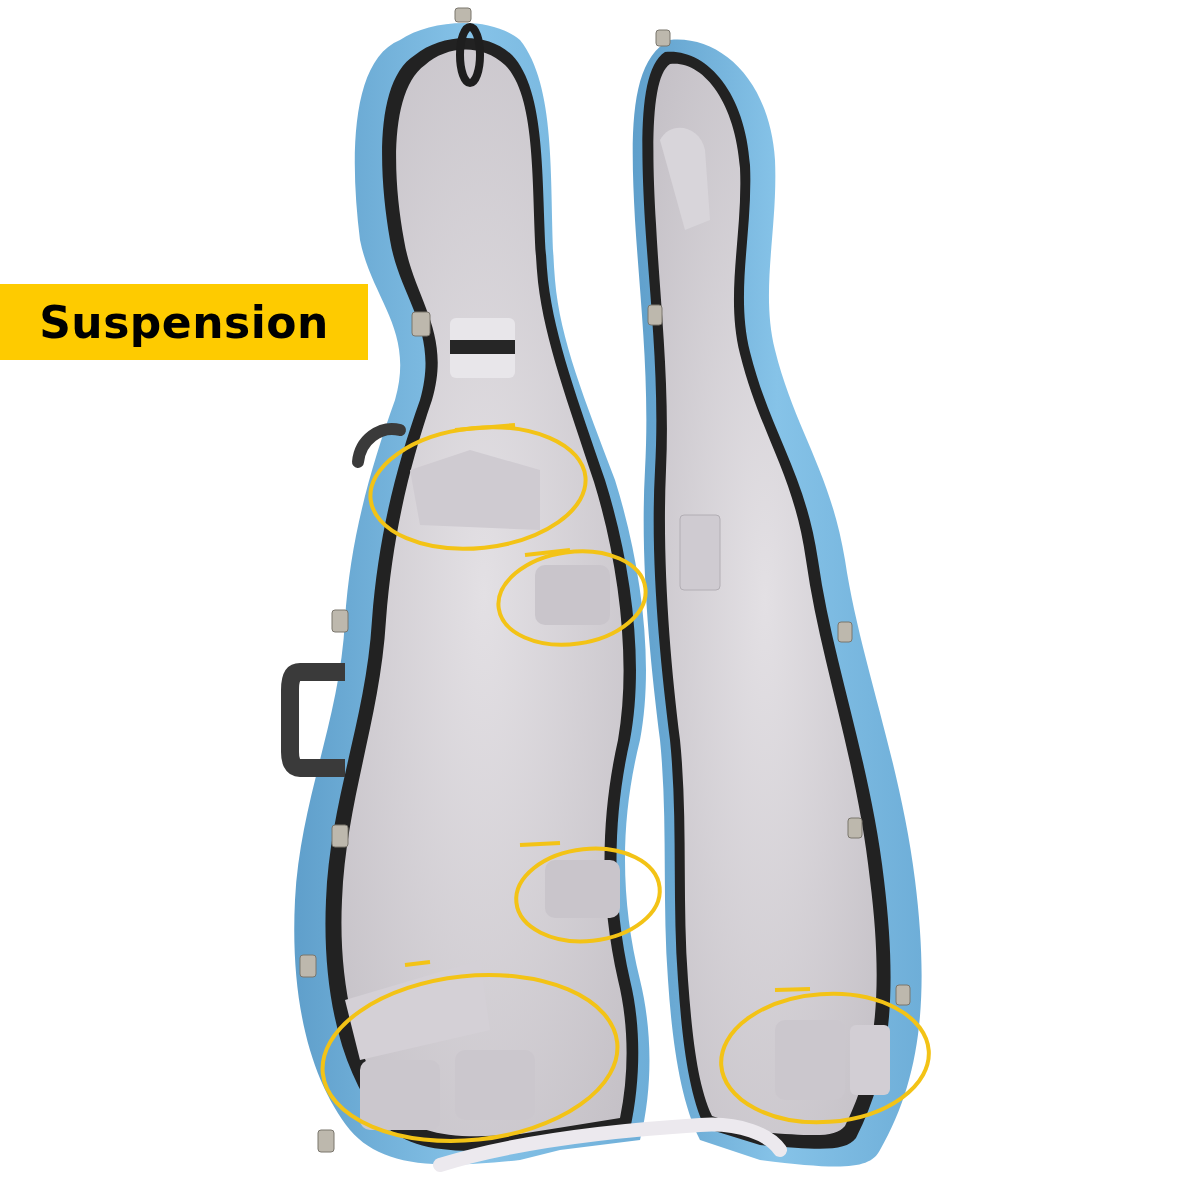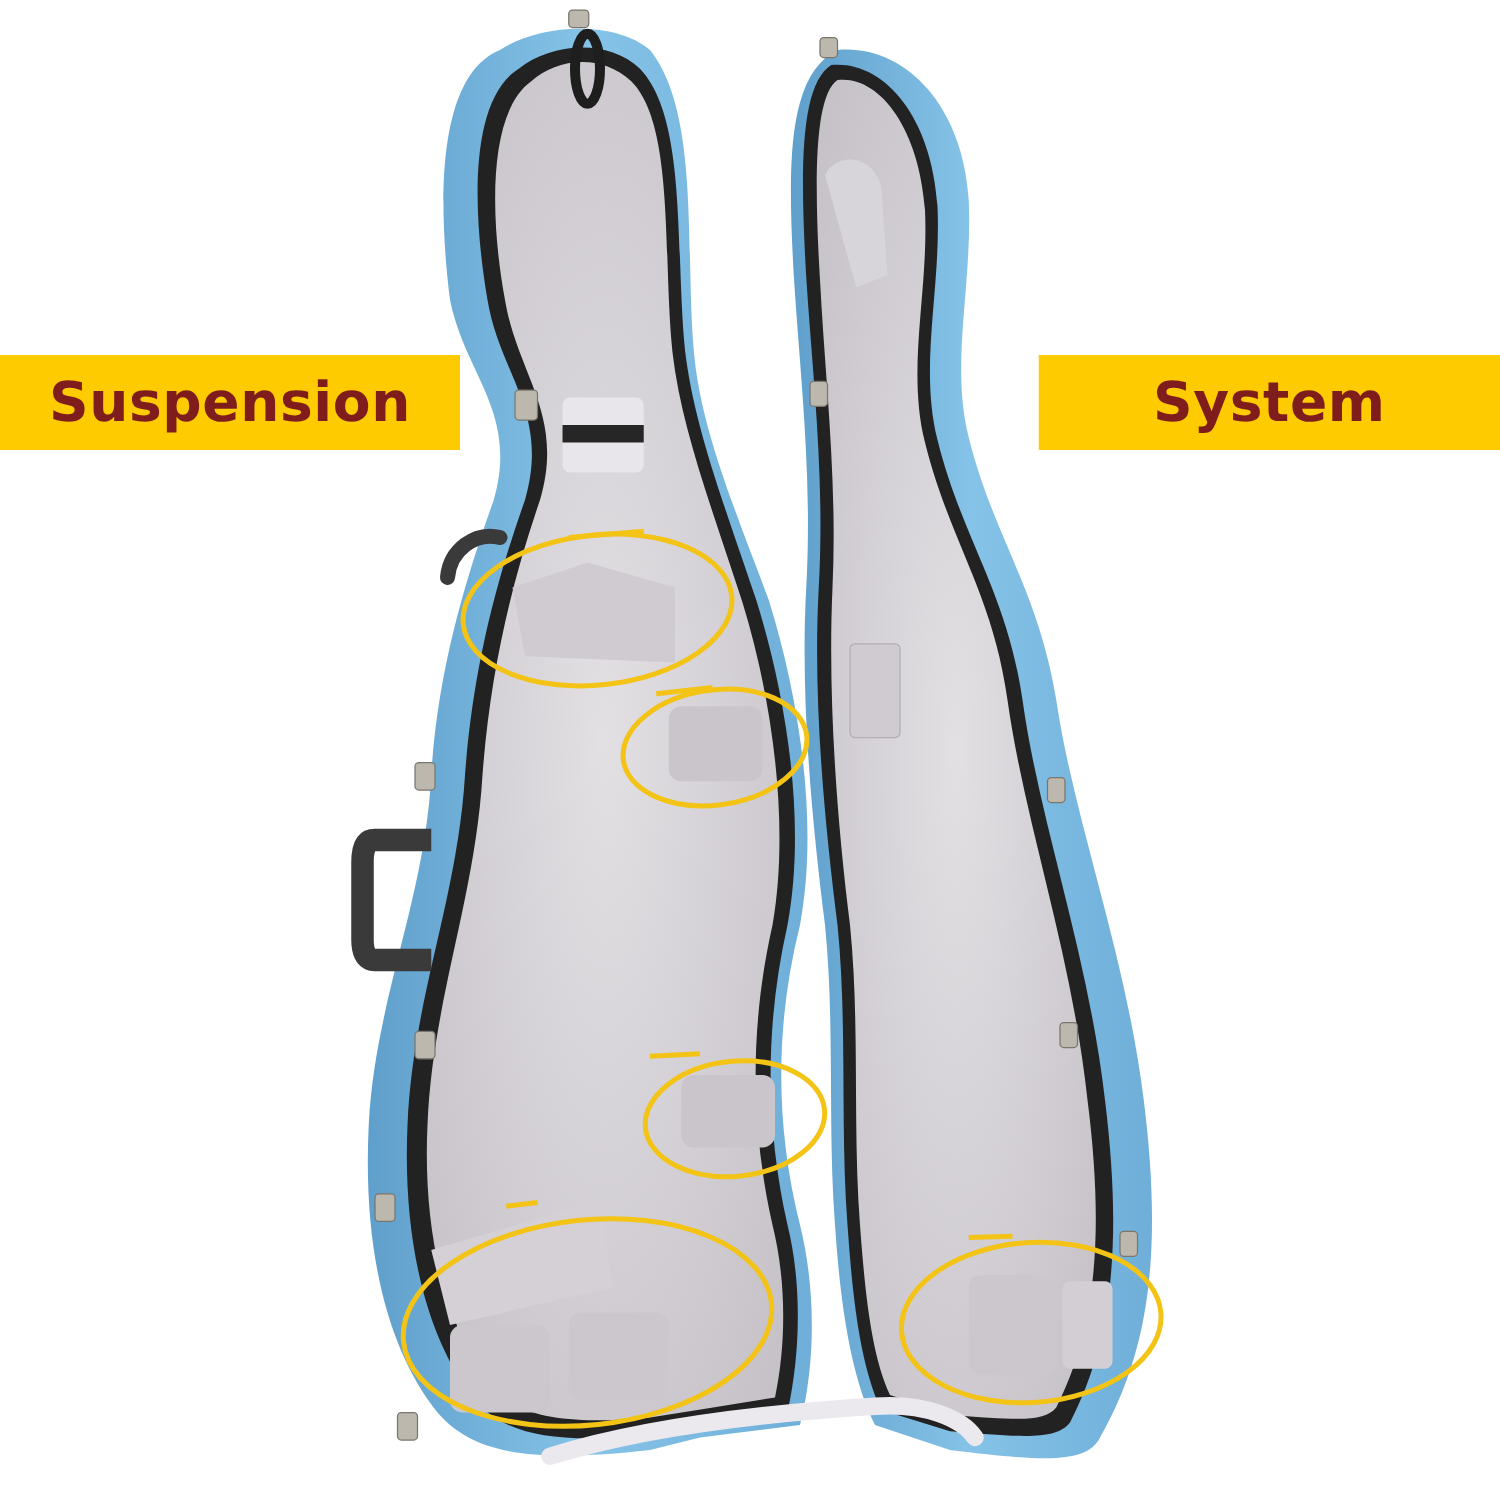--- a/index.html
+++ b/index.html
@@ -7,21 +7,21 @@
       width: 1200px; height: 1200px; position: relative; overflow: hidden;
       background: #ffffff;
       font-family: "Liberation Sans", sans-serif;
     }
     .scene { position: absolute; left: 0; top: 0; width: 1200px; height: 1200px; }
     .label-banner {
       position: absolute; height: 76px;
       display: flex; align-items: center; justify-content: center;
       font-family: "DejaVu Sans", sans-serif;
       font-weight: bold; font-size: 44px; letter-spacing: 0.5px;
-      color: #7f1d1d;
+      color: #000000;
     }
     .label-left { left: 0; top: 284px; width: 368px; }
     .label-right { left: 831px; top: 284px; width: 369px; }
   </style>
 </head>
 <body>
 
 <div class="scene">
   <svg width="1200" height="1200" viewBox="0 0 1200 1200">
     <defs>
@@ -136,16 +136,13 @@
       <ellipse cx="470" cy="1058" rx="148" ry="82" transform="rotate(-6 470 1058)"></ellipse>
       <path d="M405,965 L430,962"></path>
       <ellipse cx="825" cy="1058" rx="104" ry="64" transform="rotate(-4 825 1058)"></ellipse>
       <path d="M775,990 L810,989"></path>
     </g>
   </svg>
 
   <div class="label-banner label-left" style="background:#fecb00;">
     <span>Suspension</span>
   </div>
-  <div class="label-banner label-right" style="background:#fecb00;">
-    <span>System</span>
-  </div>
 </div>
 
 </body></html>

